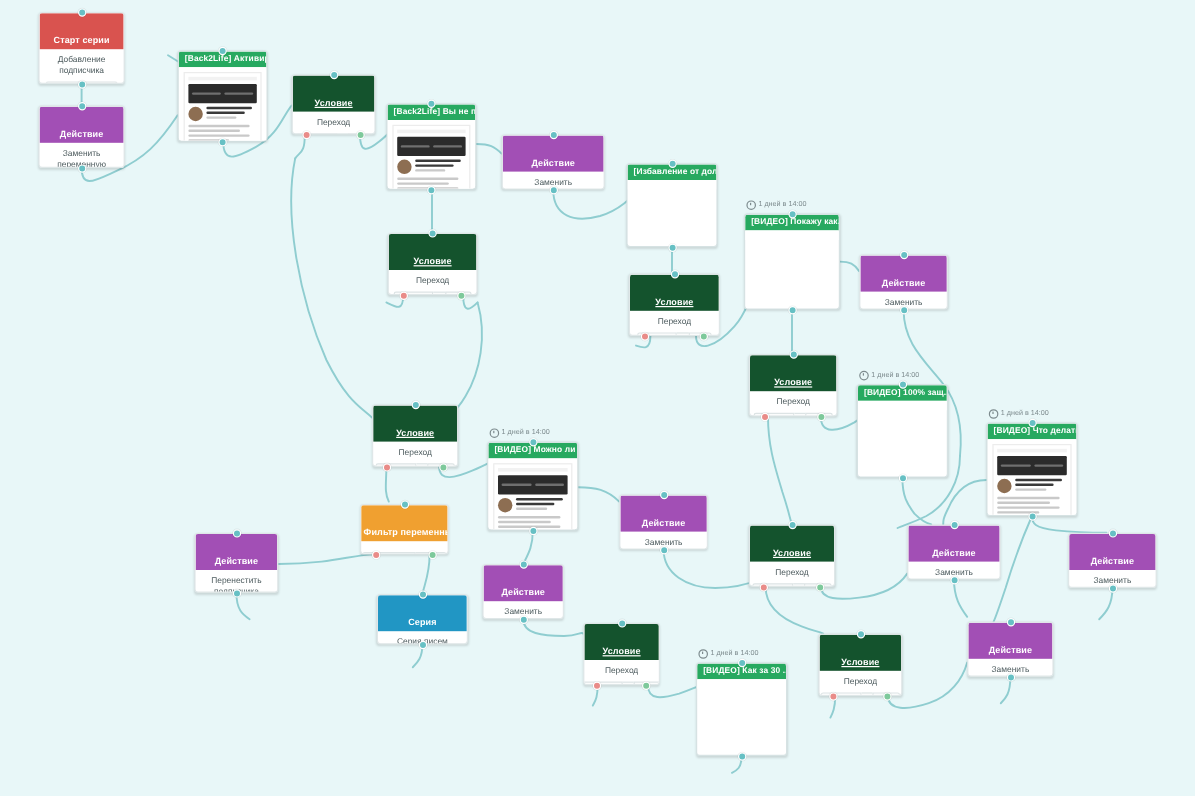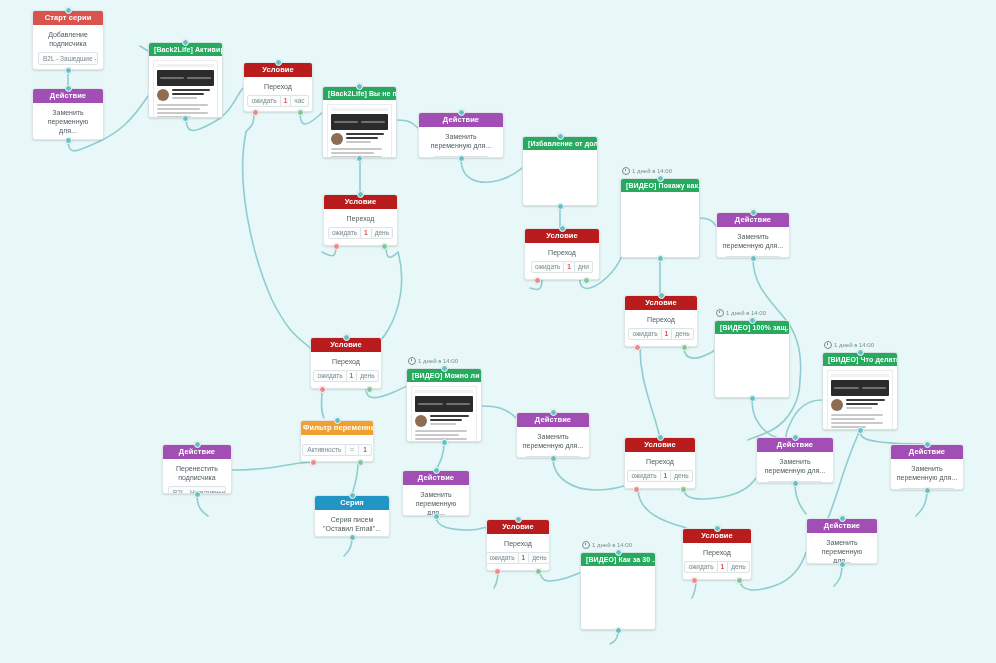--- a/index.html
+++ b/index.html
@@ -16,38 +16,38 @@
     position:absolute;
     background:#ffffff;
     border:1px solid #dfe7e8;
     border-radius:3px;
     box-shadow:0 1px 2px rgba(0,0,0,.13);
     box-sizing:border-box;
     overflow:hidden;
   }
   .node .hdr{
     font-size:7.5px;font-weight:bold;color:#fff;text-align:center;
-    padding:3px 2px 3px;letter-spacing:.1px;line-height:1;
+    padding:19px 2px 3px;letter-spacing:.1px;line-height:1;
     white-space:nowrap;overflow:hidden;
   }
   .node .body{padding:5px 5px 6px;text-align:center;}
   .node .ttl{
     font-size:7px;color:#4d5b5e;line-height:1.35;
     white-space:normal;word-break:break-word;
   }
   .chip{
     display:inline-block;margin-top:4px;
     border:1px solid #dde4e5;border-radius:2px;background:#fbfcfc;
     font-size:6.5px;color:#7b8a8d;padding:1.5px 4px;line-height:1.1;
     max-width:100%;box-sizing:border-box;white-space:nowrap;overflow:hidden;
   }
 
   
   .h-start{background:#d9534f;}
-  .h-cond{background:#b91c1c;}
+  .h-cond{background:#14532d;text-decoration:underline;}
   .h-action{background:#a24fb5;}
   .h-filter{background:#f0a030;}
   .h-goal{background:#2196c4;}
   .h-mail{background:#27a960;}
 
   
   .cond .row{
     display:flex;justify-content:center;align-items:center;gap:0;
     margin-top:4px;
   }

